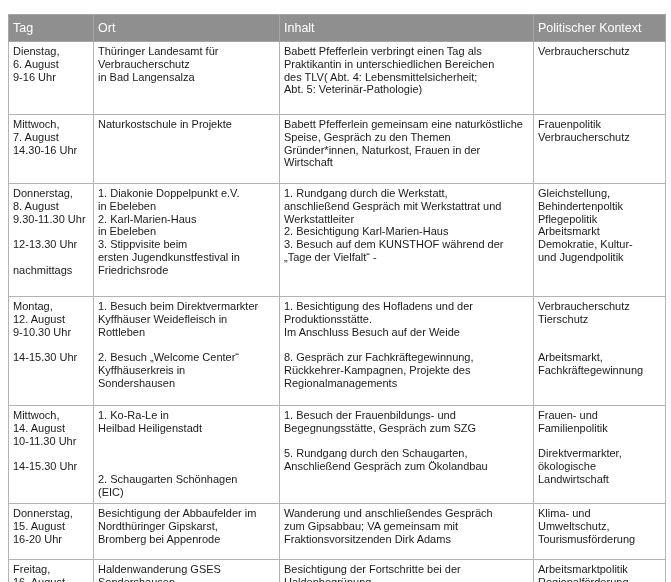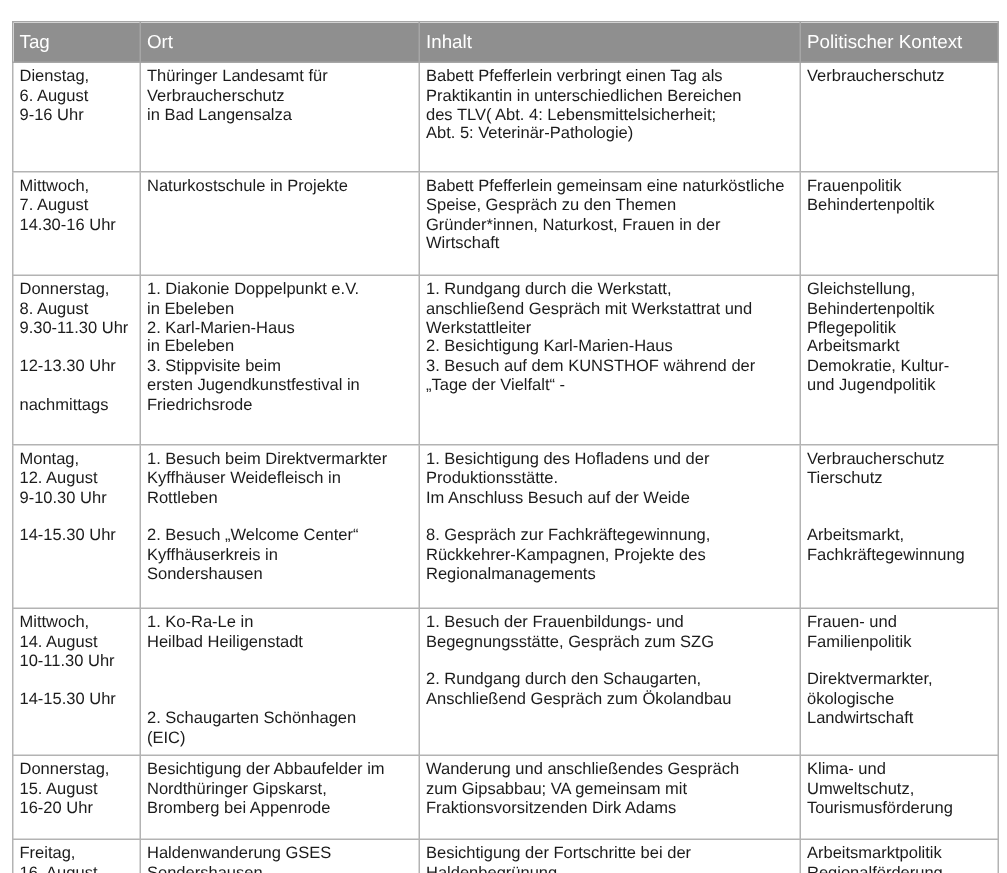--- a/index.html
+++ b/index.html
@@ -89,21 +89,21 @@
       <tr class="r2">
         <td>Mittwoch,
 7. August
 14.30-16 Uhr</td>
         <td>Naturkostschule in Projekte</td>
         <td>Babett Pfefferlein gemeinsam eine naturköstliche
 Speise, Gespräch zu den Themen
 Gründer*innen, Naturkost, Frauen in der
 Wirtschaft</td>
         <td>Frauenpolitik
-Behindertenpoltik</td>
+Verbraucherschutz</td>
       </tr>
       <tr class="r3">
         <td>Donnerstag,
 8. August
 9.30-11.30 Uhr
 
 12-13.30 Uhr
 
 nachmittags</td>
         <td>1. Diakonie Doppelpunkt e.V.
@@ -162,21 +162,21 @@
         <td>1. Ko-Ra-Le in
 Heilbad Heiligenstadt
 
 
 
 2. Schaugarten Schönhagen
 (EIC)</td>
         <td>1. Besuch der Frauenbildungs- und
 Begegnungsstätte, Gespräch zum SZG
 
- 2. Rundgang durch den Schaugarten,
+ 5. Rundgang durch den Schaugarten,
 Anschließend Gespräch zum Ökolandbau</td>
         <td>Frauen- und
 Familienpolitik
 
 Direktvermarkter,
 ökologische
 Landwirtschaft</td>
       </tr>
       <tr class="r6">
         <td>Donnerstag,

